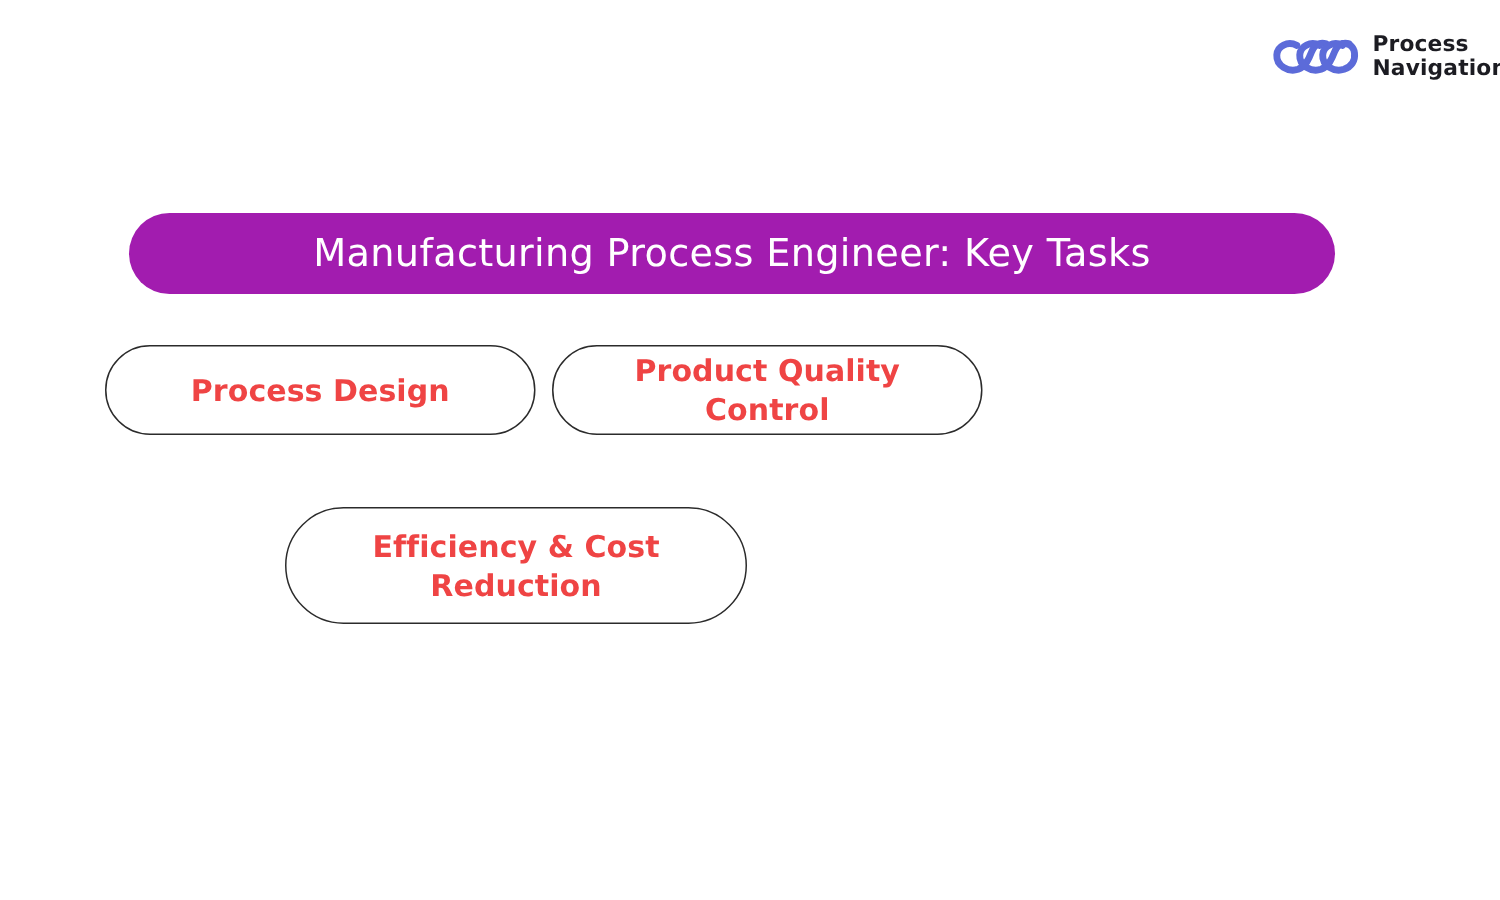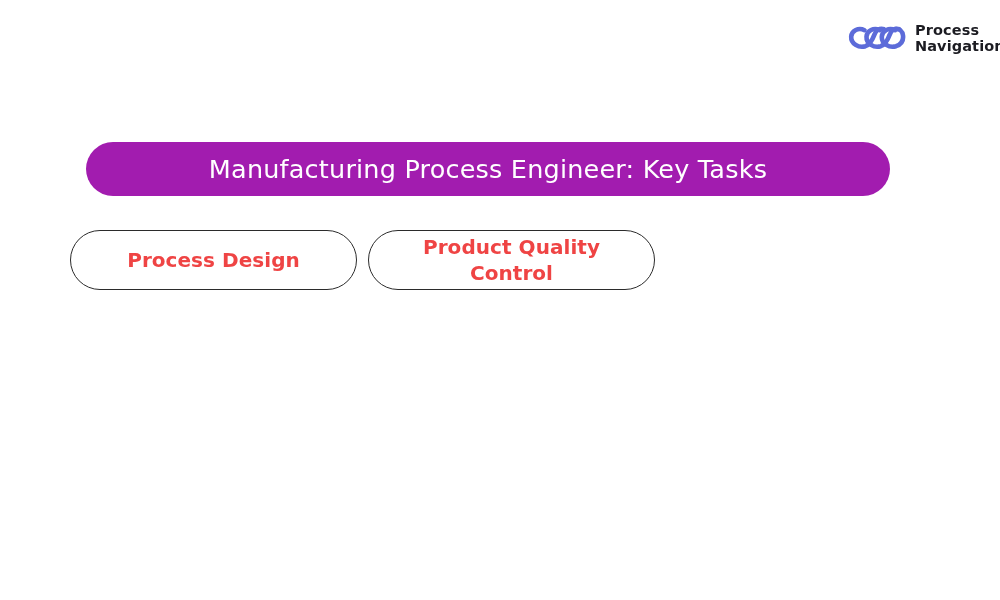--- a/index.html
+++ b/index.html
@@ -157,15 +157,18 @@
   <div class="pill-row pill-row-1">
     <div class="pill pill-w1">
       <span class="pill-label">Process Design</span>
     </div>
     <div class="pill pill-w2">
       <span class="pill-label">Product Quality Control</span>
     </div>
   </div>
 
   <div class="pill-row pill-row-2">
+    <div class="pill pill-w4">
+      <span class="pill-label">Efficiency &amp; Cost Reduction</span>
+    </div>
   </div>
 
 </div>
 
 </body></html>

